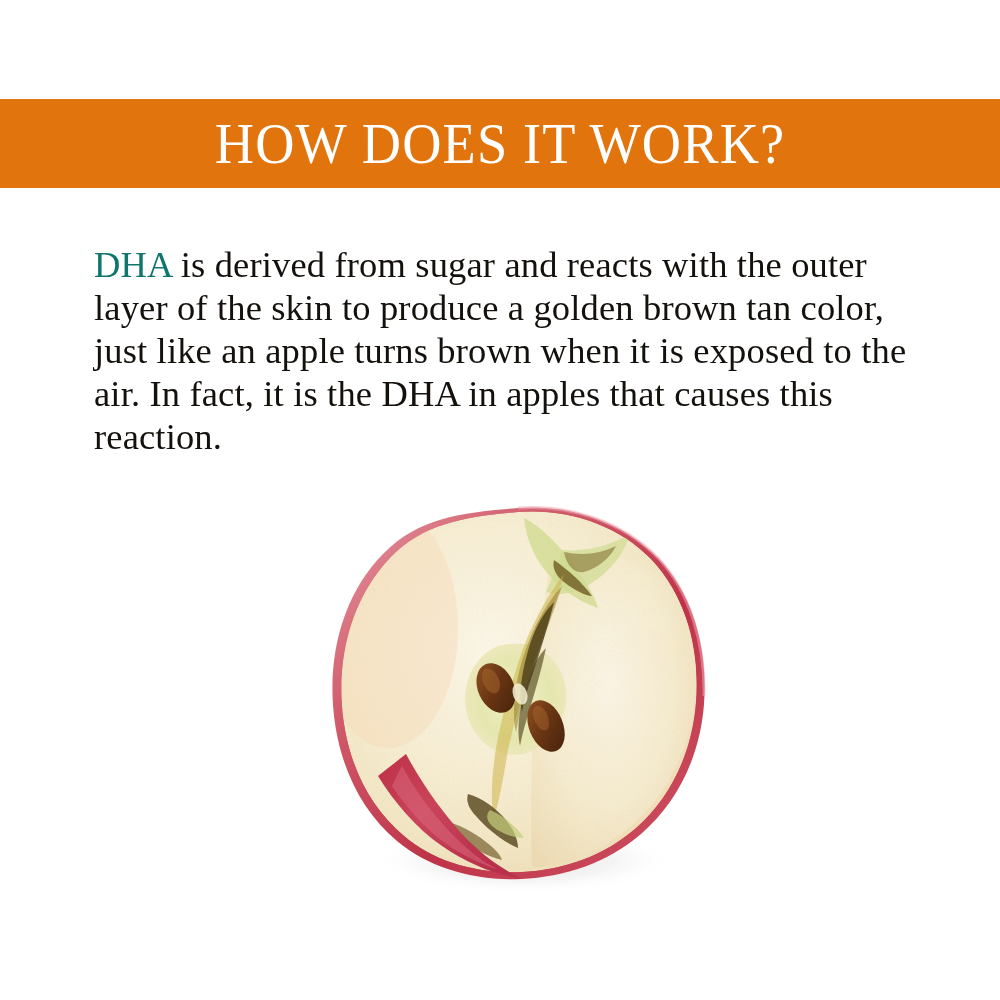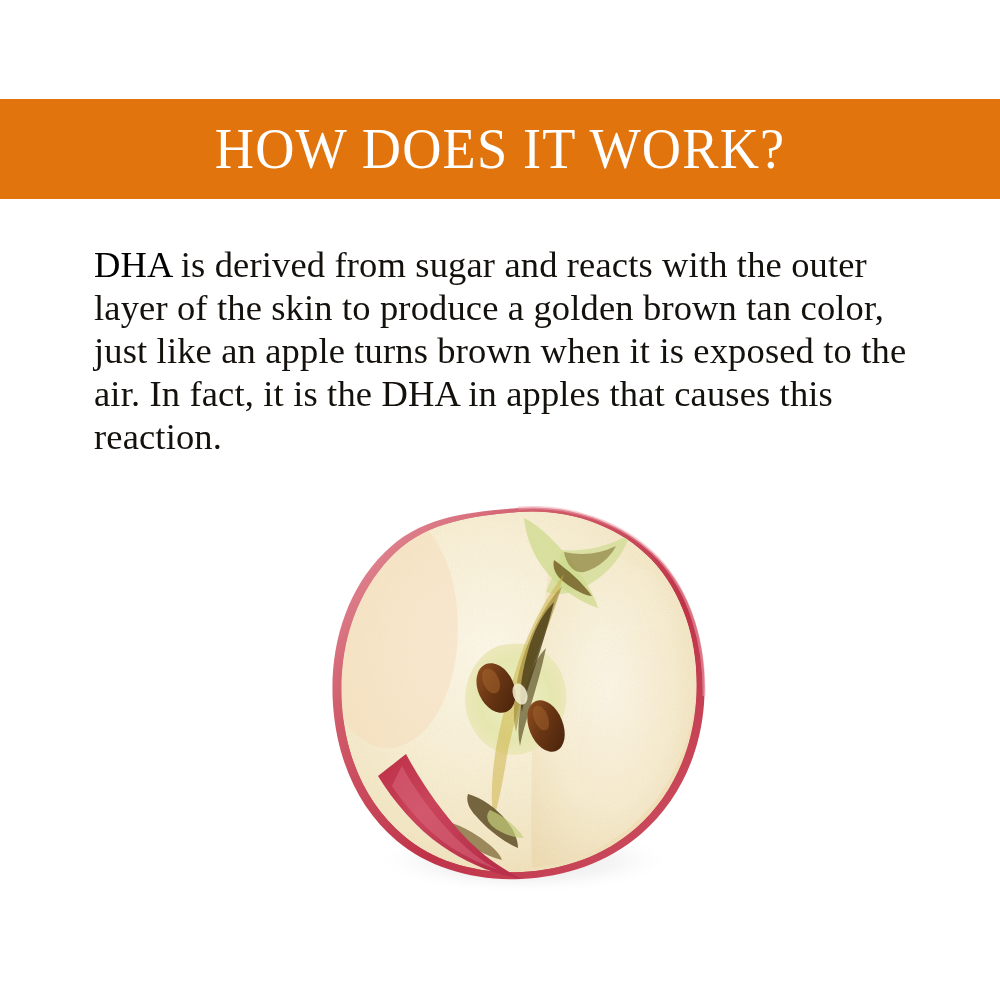--- a/index.html
+++ b/index.html
@@ -23,21 +23,21 @@
     inset: 0;
     background: #ffffff;
   }
 
   
   #header-banner {
     position: absolute;
     left: 0;
     top: 99px;
     width: 1000px;
-    height: 100px;
+    height: 89px;
     background: #e1740c;
     display: flex;
     align-items: center;
     justify-content: center;
   }
   #header-title {
     color: #ffffff;
     font-family: "Liberation Serif", "DejaVu Serif", serif;
     font-size: 56px;
     font-weight: 400;
@@ -56,21 +56,21 @@
     top: 243px;
     width: 830px;
     color: #14100c;
     font-family: "Liberation Serif", "DejaVu Serif", serif;
     font-size: 36.5px;
     line-height: 43px;
     font-weight: 400;
     letter-spacing: 0.15px;
     text-align: left;
   }
-  .hl-orange { color: #000000; }
+  .hl-orange { color: #0f766e; }
 
   
   #apple-figure {
     position: absolute;
     left: 318px;
     top: 498px;
     width: 400px;
     height: 400px;
   }
   #apple-figure svg { display: block; width: 100%; height: 100%; }

